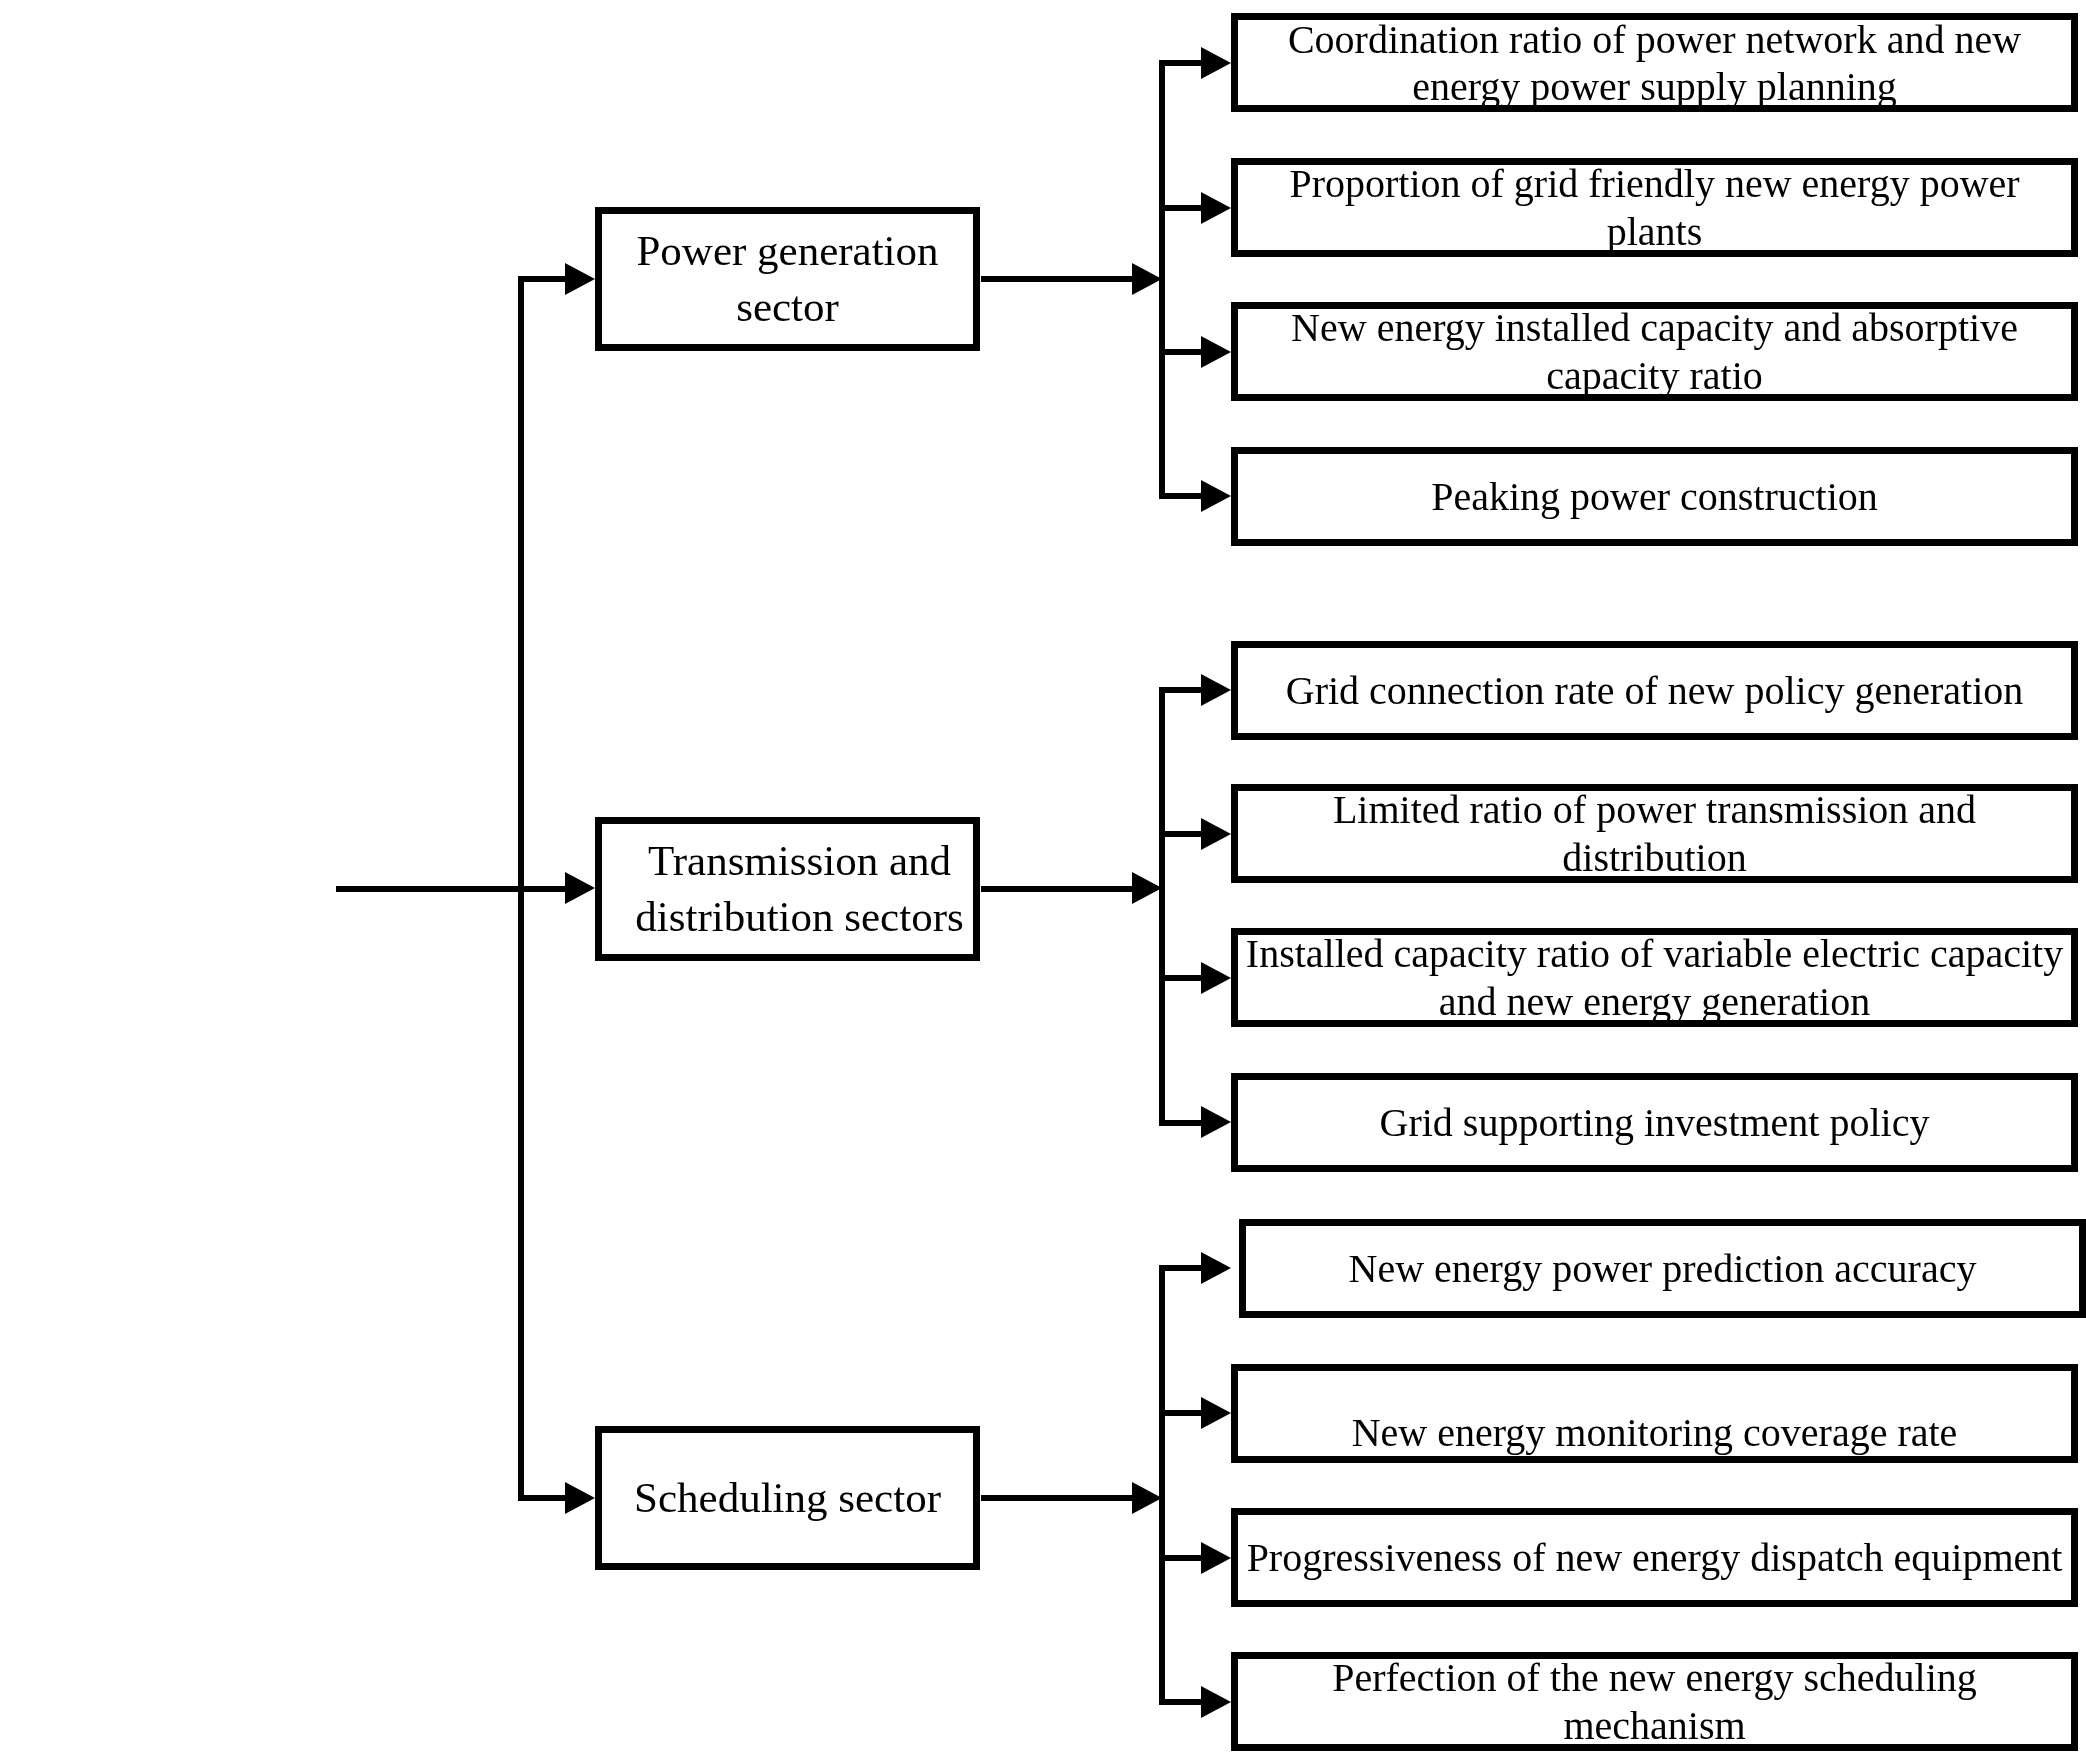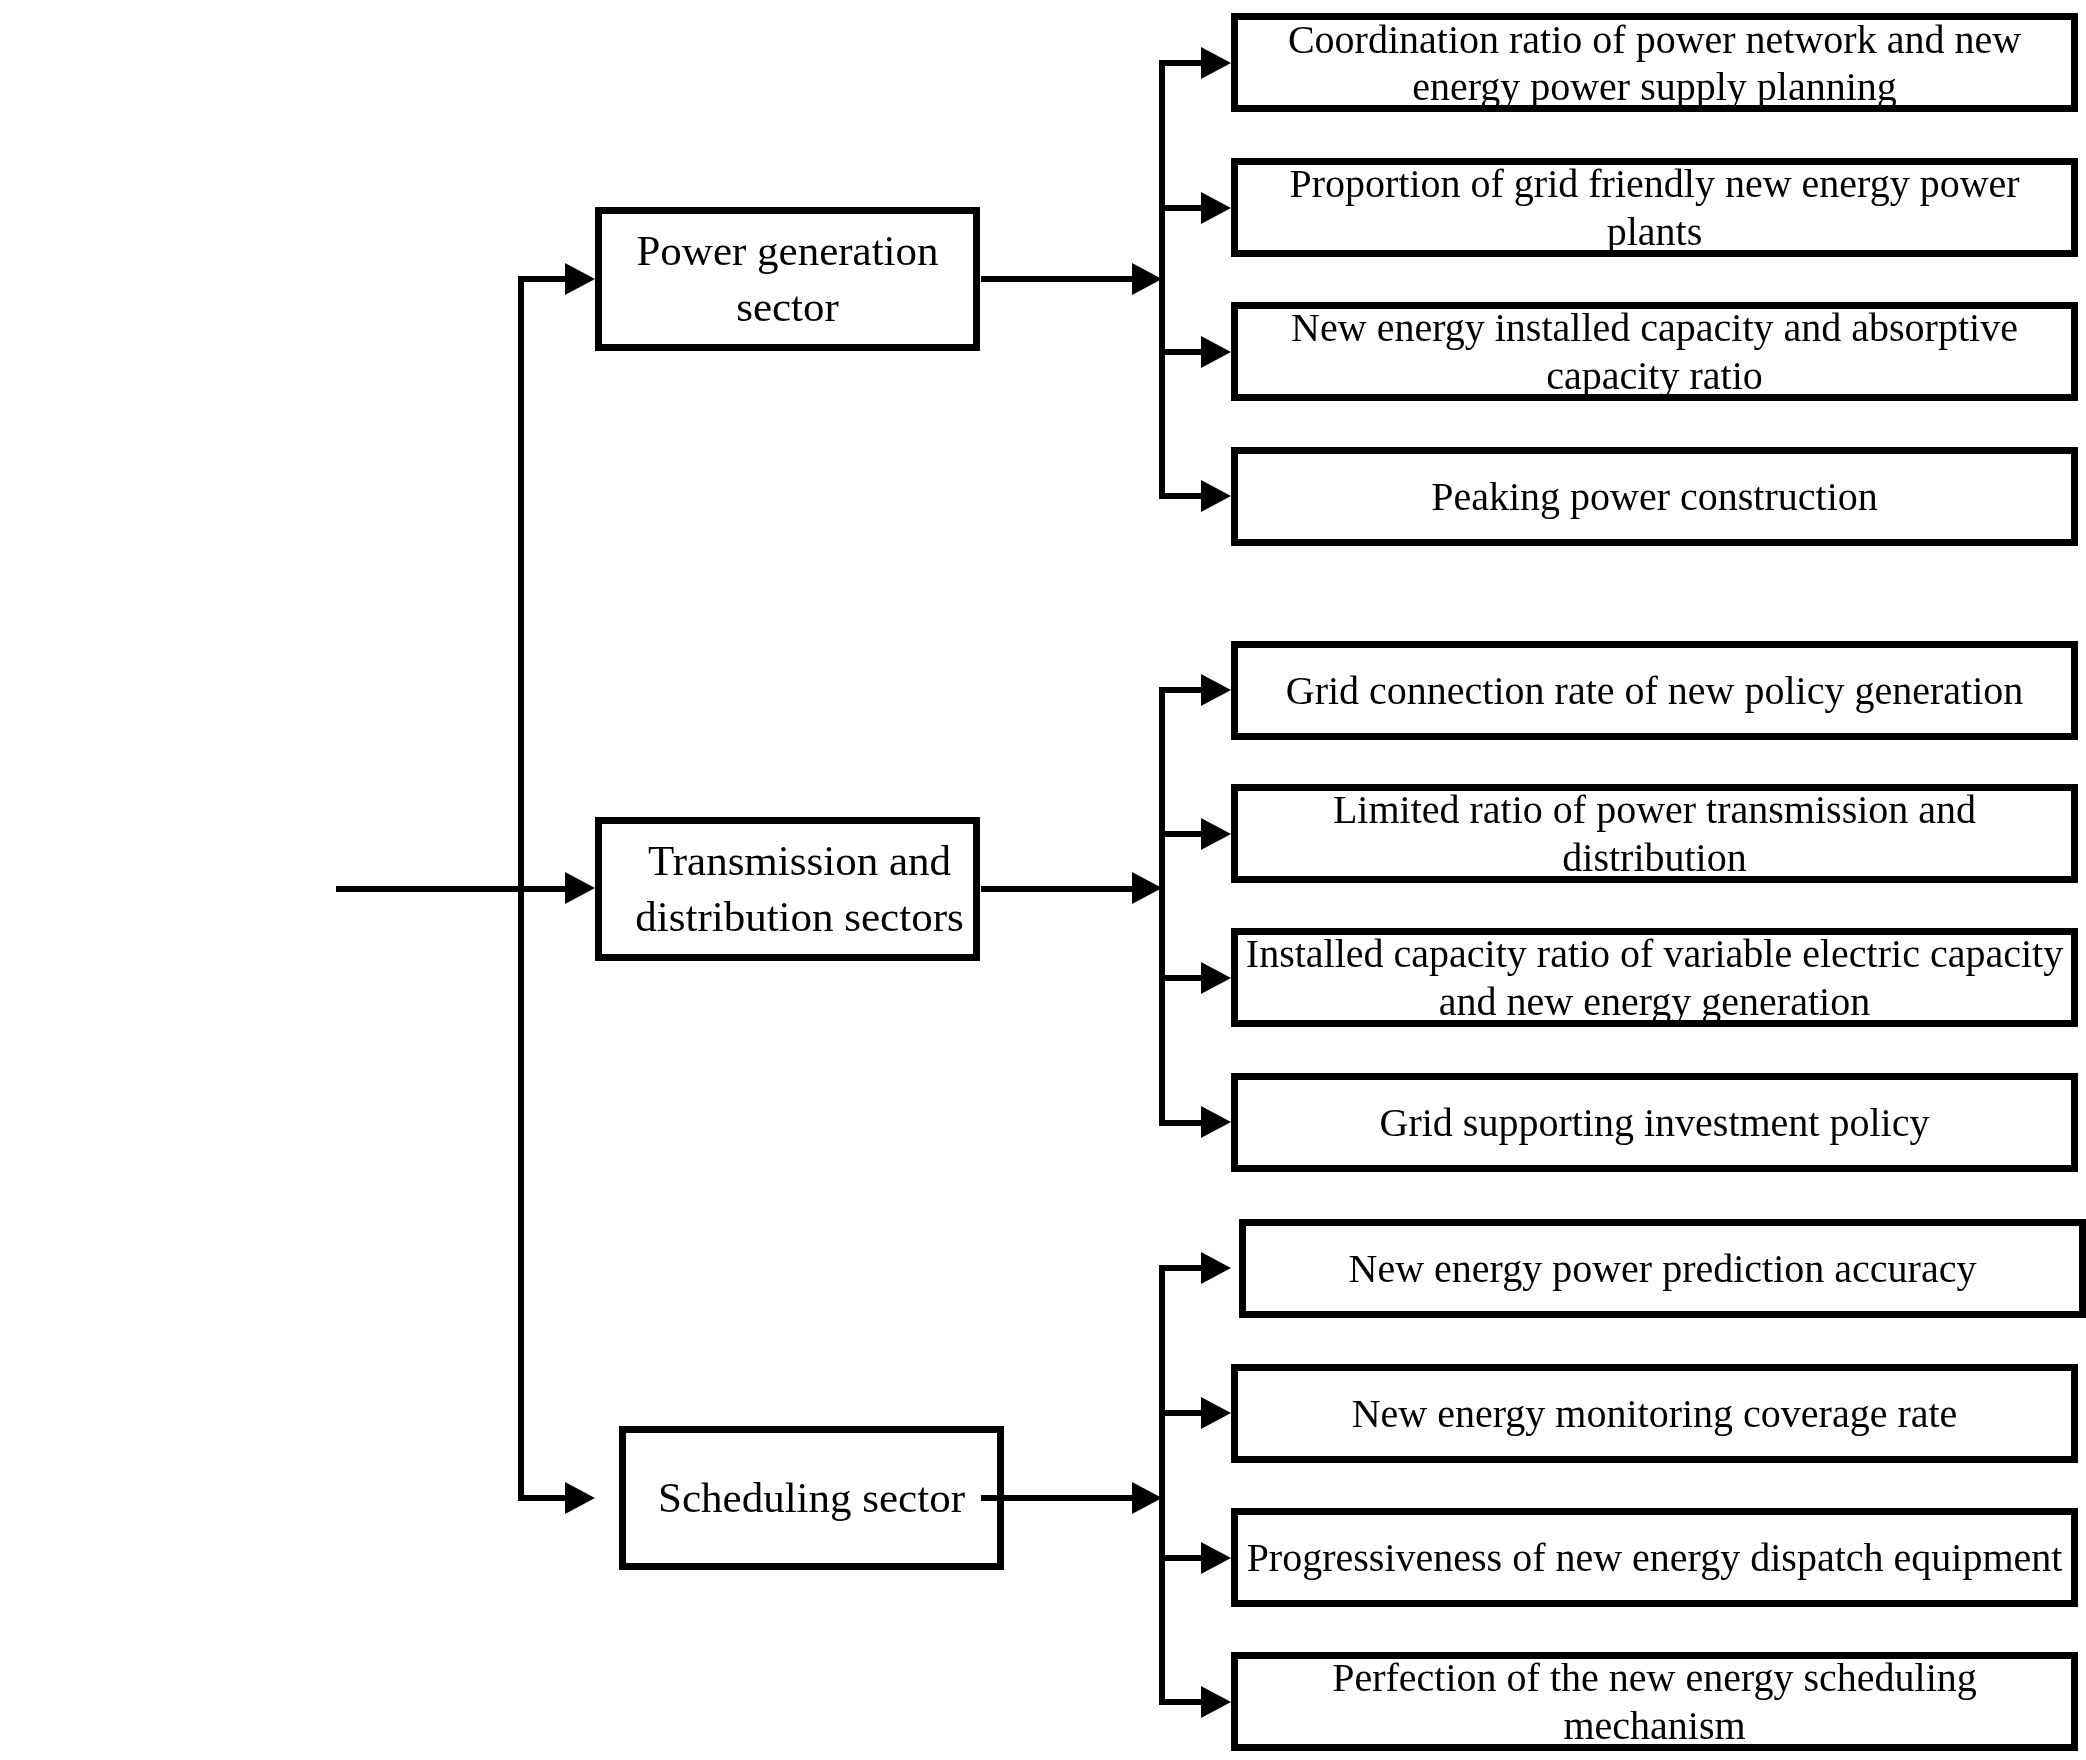--- a/index.html
+++ b/index.html
@@ -40,21 +40,21 @@
 
 <div id="canvas">
 
 
   <div class="box sector-box" style="left:595px;top:207px;width:385px;height:144px;">
     <span class="lbl">Power generation sector</span>
   </div>
   <div class="box sector-box" style="left:595px;top:817px;width:385px;height:144px;padding-left:24px;">
     <span class="lbl">Transmission and distribution sectors</span>
   </div>
-  <div class="box sector-box" style="left:595px;top:1426px;width:385px;height:144px;margin-left:24px;">
+  <div class="box sector-box" style="left:595px;top:1426px;width:385px;height:144px;">
     <span class="lbl">Scheduling sector</span>
   </div>
 
   <div class="box leaf-box" style="left:1231px;top:13.2px;width:847px;height:99px;">
     <span class="lbl">Coordination ratio of power network and new energy power supply planning</span>
   </div>
   <div class="box leaf-box" style="left:1231px;top:158px;width:847px;height:99px;">
     <span class="lbl">Proportion of grid friendly new energy power plants</span>
   </div>
   <div class="box leaf-box" style="left:1231px;top:302px;width:847px;height:99px;">
@@ -73,21 +73,21 @@
   <div class="box leaf-box" style="left:1231px;top:928px;width:847px;height:99px;">
     <span class="lbl">Installed capacity ratio of variable electric capacity and new energy generation</span>
   </div>
   <div class="box leaf-box" style="left:1231px;top:1073px;width:847px;height:99px;">
     <span class="lbl">Grid supporting investment policy</span>
   </div>
 
   <div class="box leaf-box" style="left:1231px;top:1219px;width:847px;height:99px;margin-left:8px;">
     <span class="lbl">New energy power prediction accuracy</span>
   </div>
-  <div class="box leaf-box" style="left:1231px;top:1364px;width:847px;height:99px;">
+  <div class="box leaf-box" style="left:1231px;top:1364px;width:847px;height:99px;align-items:flex-end;">
     <span class="lbl">New energy monitoring coverage rate</span>
   </div>
   <div class="box leaf-box" style="left:1231px;top:1508px;width:847px;height:99px;">
     <span class="lbl">Progressiveness of new energy dispatch equipment</span>
   </div>
   <div class="box leaf-box" style="left:1231px;top:1652px;width:847px;height:99px;">
     <span class="lbl">Perfection of the new energy scheduling mechanism</span>
   </div>
 
   <div class="hline" style="left:336px;top:886px;width:230px;"></div>

